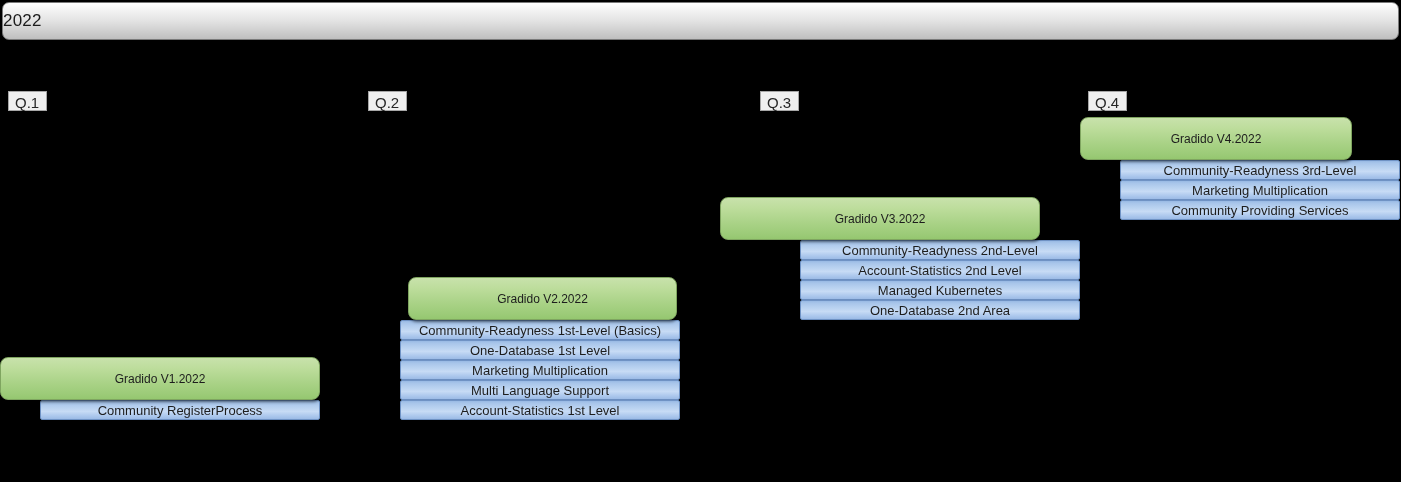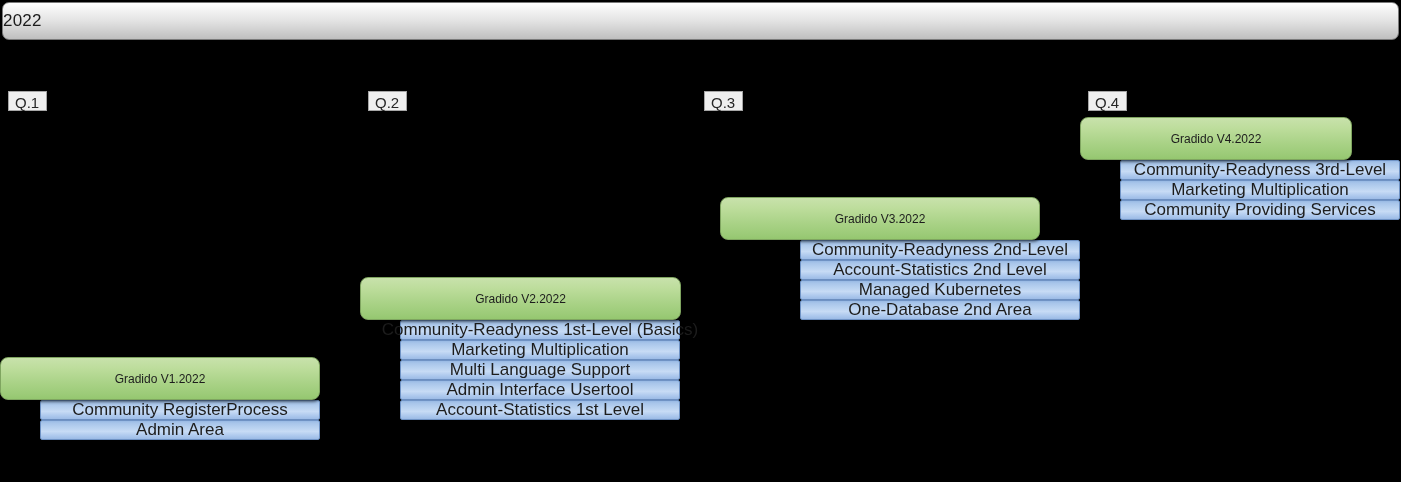--- a/index.html
+++ b/index.html
@@ -116,41 +116,41 @@
         #9cbbe6 100%);
     box-shadow: 1px 1px 2px rgba(0,0,0,0.45);
     display: flex;
     align-items: center;
     justify-content: center;
   }
   .release-item + .release-item {
     margin-top: 0px;
   }
   .release-item-label {
-    font-size: 17px;
+    font-size: 13px;
     color: #1d1d1d;
     white-space: nowrap;
   }
 </style>
 </head>
 <body>
 
 <div id="roadmap">
 
   <div class="year-bar">
     <span class="year-bar-label">2022</span>
   </div>
 
   <div class="quarter-label" style="left:8px;">
     <span>Q.1</span>
   </div>
   <div class="quarter-label" style="left:368px;">
     <span>Q.2</span>
   </div>
-  <div class="quarter-label" style="left:704px;">
+  <div class="quarter-label" style="left:760px;">
     <span>Q.3</span>
   </div>
   <div class="quarter-label" style="left:1088px;">
     <span>Q.4</span>
   </div>
 
   <div class="release-block" style="left:1080px; top:117px; width:320px;">
     <div class="release-header" style="width:272px;align-items:center;">
       <span class="release-header-label">Gradido V4.2022</span>
     </div>
@@ -181,49 +181,46 @@
       <div class="release-item">
         <span class="release-item-label">Managed Kubernetes</span>
       </div>
       <div class="release-item">
         <span class="release-item-label">One-Database 2nd Area</span>
       </div>
     </div>
   </div>
 
   <div class="release-block" style="left:360px; top:277px; width:320px;">
-    <div class="release-header" style="width:321px;">
+    <div class="release-header" style="width:269px;margin-left:48px;">
       <span class="release-header-label">Gradido V2.2022</span>
     </div>
     <div class="release-items" style="left:40px; width:280px;">
       <div class="release-item">
         <span class="release-item-label">Community-Readyness 1st-Level (Basics)</span>
       </div>
       <div class="release-item">
+        <span class="release-item-label">One-Database 1st Level</span>
+      </div>
+      <div class="release-item">
         <span class="release-item-label">Marketing Multiplication</span>
       </div>
       <div class="release-item">
         <span class="release-item-label">Multi Language Support</span>
-      </div>
-      <div class="release-item">
-        <span class="release-item-label">Admin Interface Usertool</span>
       </div>
       <div class="release-item">
         <span class="release-item-label">Account-Statistics 1st Level</span>
       </div>
     </div>
   </div>
 
   <div class="release-block" style="left:0px; top:357px; width:320px;">
     <div class="release-header" style="width:320px;">
       <span class="release-header-label">Gradido V1.2022</span>
     </div>
     <div class="release-items" style="left:40px; width:280px;">
       <div class="release-item">
         <span class="release-item-label">Community RegisterProcess</span>
       </div>
-      <div class="release-item">
-        <span class="release-item-label">Admin Area</span>
-      </div>
     </div>
   </div>
 
 </div>
 
 </body></html>

